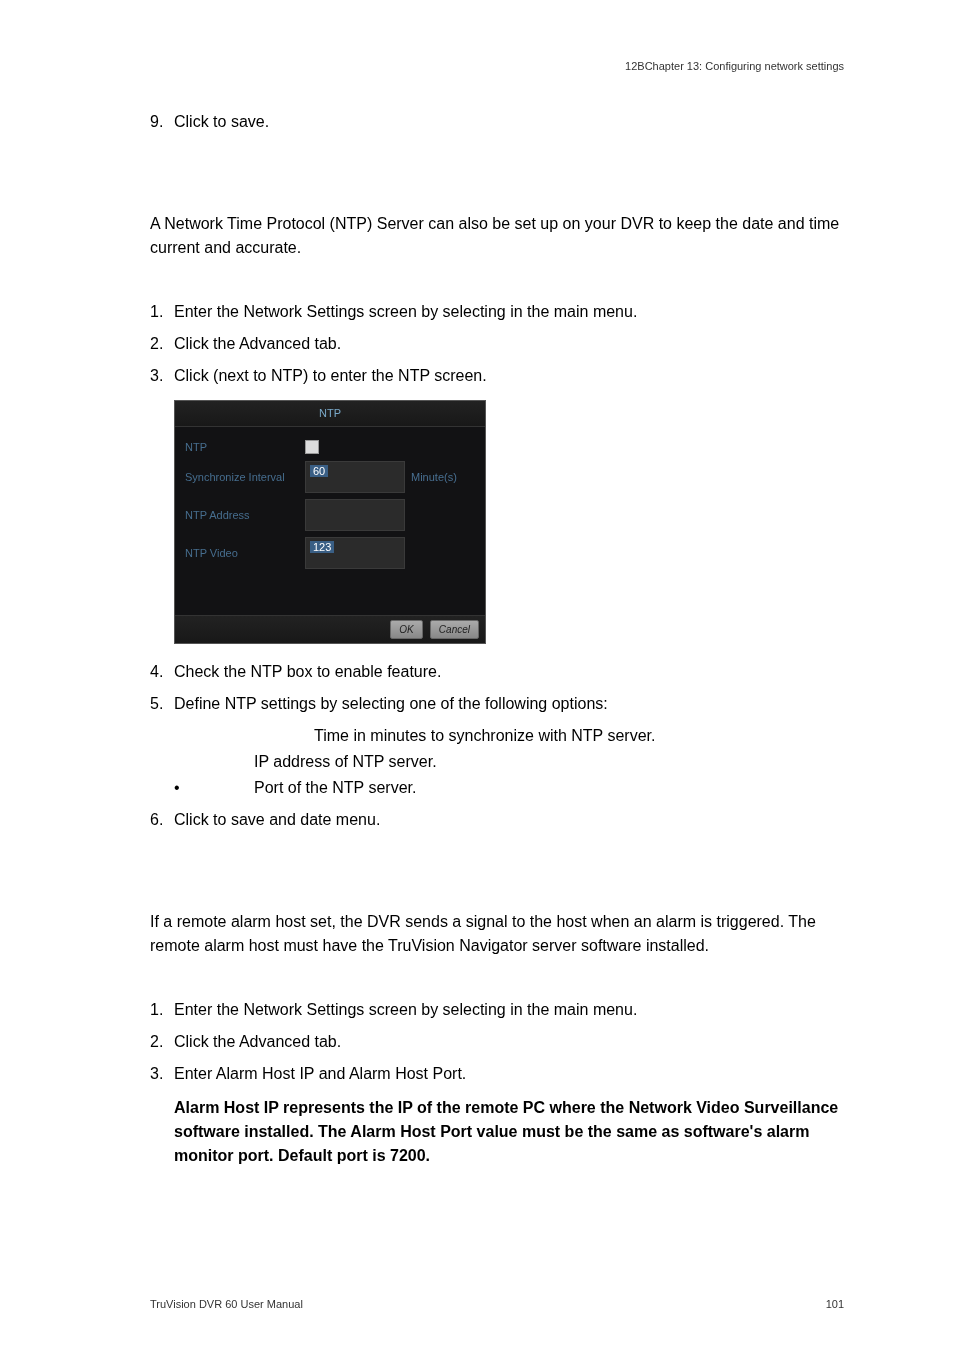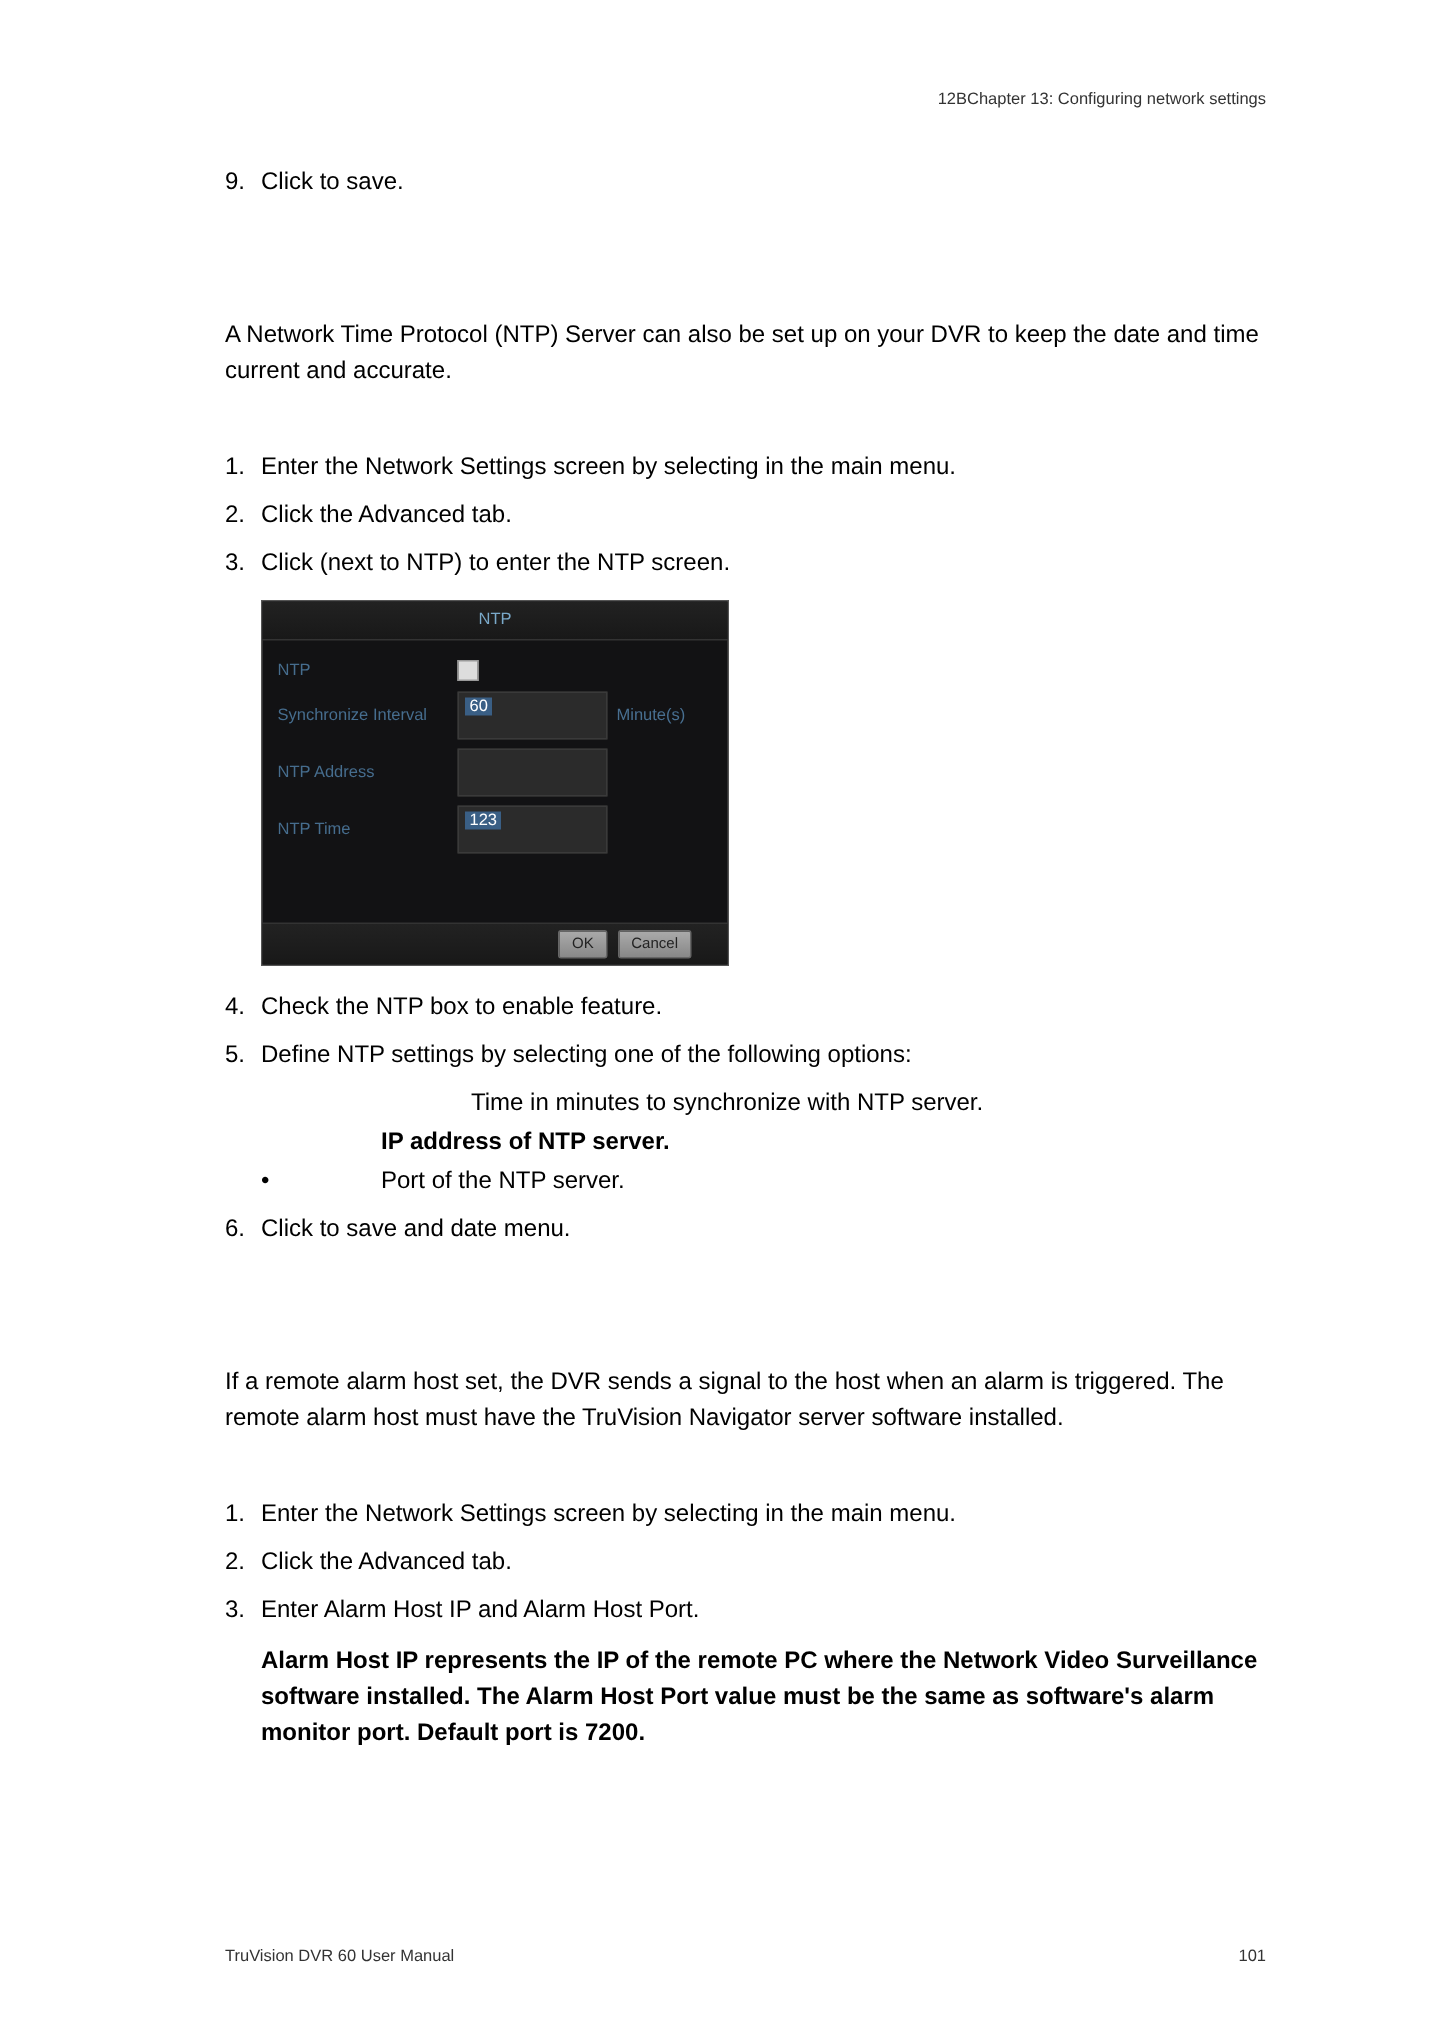--- a/index.html
+++ b/index.html
@@ -96,23 +96,24 @@
       color: #fff;
       padding: 0 3px;
     }
     .ss-unit {
       color: #486f91;
       margin-left: 6px;
       font-size: 11px;
     }
     .screenshot-footer {
       background: linear-gradient(#222, #181818);
-      padding: 4px 24px;
+      padding: 4px 6px;
       text-align: right;
       border-top: 1px solid #333;
+      font-style: italic;
     }
     .ss-btn {
       display: inline-block;
       background: linear-gradient(#aaa, #888);
       color: #222;
       font-size: 10px;
       padding: 1px 8px;
       margin-left: 4px;
       border: 1px solid #666;
       border-radius: 2px;
@@ -197,21 +198,21 @@
         <div class="ss-row">
           <div class="ss-label">Synchronize Interval</div>
           <div class="ss-input"><span class="ss-sel">60</span></div>
           <div class="ss-unit">Minute(s)</div>
         </div>
         <div class="ss-row">
           <div class="ss-label">NTP Address</div>
           <div class="ss-input"></div>
         </div>
         <div class="ss-row">
-          <div class="ss-label">NTP Time</div>
+          <div class="ss-label">NTP Video</div>
           <div class="ss-input"><span class="ss-sel">123</span></div>
         </div>
       </div>
       <div class="screenshot-footer">
         <span class="ss-btn">OK</span>
         <span class="ss-btn">Cancel</span>
       </div>
     </div>
 
     <div class="ol-item">
@@ -223,21 +224,21 @@
       <div class="ol-num">5.</div>
       <div class="ol-text">Define NTP settings by selecting one of the following options:</div>
     </div>
 
     <div class="bullet-item">
       <div class="bullet-mark"></div>
       <div class="bullet-text" style="padding-left:120px;">Time in minutes to synchronize with NTP server.</div>
     </div>
     <div class="bullet-item">
       <div class="bullet-mark"></div>
-      <div class="bullet-text" style="padding-left:60px;font-weight:bold;">IP address of NTP server.</div>
+      <div class="bullet-text" style="padding-left:60px;">IP address of NTP server.</div>
     </div>
     <div class="bullet-item">
       <div class="bullet-mark">•</div>
       <div class="bullet-text" style="padding-left:60px;">Port of the NTP server.</div>
     </div>
 
     <div class="ol-item" style="margin-top:8px;">
       <div class="ol-num">6.</div>
       <div class="ol-text">
         <span>Click </span>

